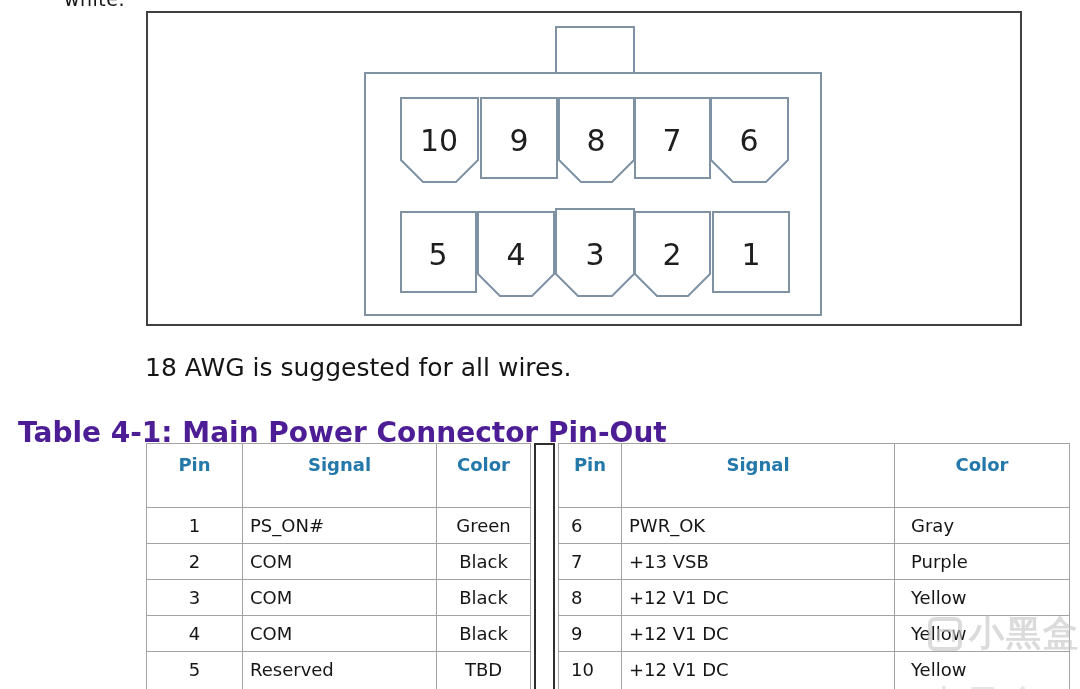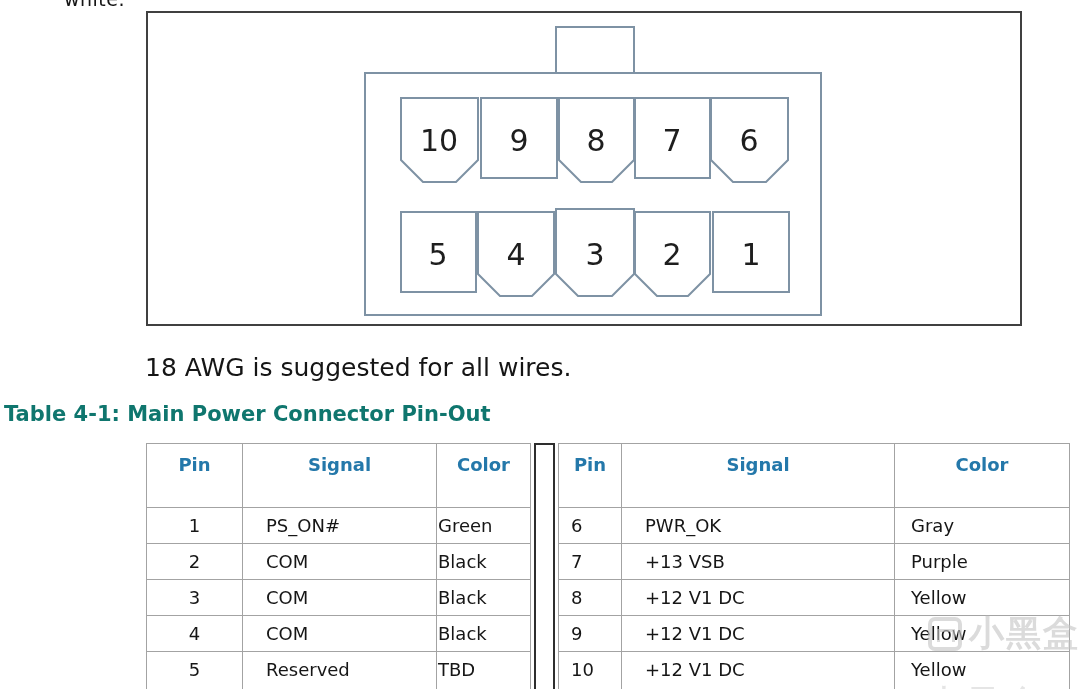--- a/index.html
+++ b/index.html
@@ -18,44 +18,44 @@
   .figure-frame{
     position:absolute;left:146px;top:11px;width:872px;height:311px;
     border:2px solid #404040;background:#ffffff;
   }
   .figure-frame svg{display:block;width:100%;height:100%;}
   .awg-note{
     position:absolute;left:145px;top:353px;
     font-size:25px;color:#151515;
   }
   .table-title{
-    position:absolute;left:4px;top:402px;margin:0;
-    font-size:21px;font-weight:bold;color:#0f766e;
+    position:absolute;left:4px;top:402px;margin:14px;
+    font-size:28px;font-weight:bold;color:#4c1d95;
   }
   
   .tables-row{
     position:absolute;left:146px;top:443px;
     display:flex;align-items:flex-start;
   }
   table.pin-table{
     border-collapse:collapse;table-layout:fixed;
     font-size:18px;color:#161616;
   }
   table.pin-table td{
     border:1px solid #a3a3a3;overflow:hidden;white-space:nowrap;
   }
   td.hdr{
     height:52px;vertical-align:top;text-align:center;
     padding-top:10px;font-weight:bold;color:#2478aa;font-size:18px;
   }
   tr.data-row td{height:33px;vertical-align:middle;}
   tr.last-row td{height:64px;vertical-align:top;padding-top:7px;}
   td.c-pin-l{text-align:center;}
-  td.c-sig{text-align:left;padding-left:23px;}
-  td.c-col-l{text-align:left;}
+  td.c-sig{text-align:left;padding-left:7px;}
+  td.c-col-l{text-align:center;}
   td.c-pin-r{text-align:left;padding-left:12px;}
   td.c-col-r{text-align:left;padding-left:16px;}
   .spacer-col{
     width:17px;height:260px;margin-left:3px;margin-right:3px;
     border-left:2px solid #2e2e2e;border-right:2px solid #2e2e2e;
     border-top:2px solid #2e2e2e;background:#ffffff;
   }
   
   .watermark{
     position:absolute;left:928px;top:616px;z-index:5;

